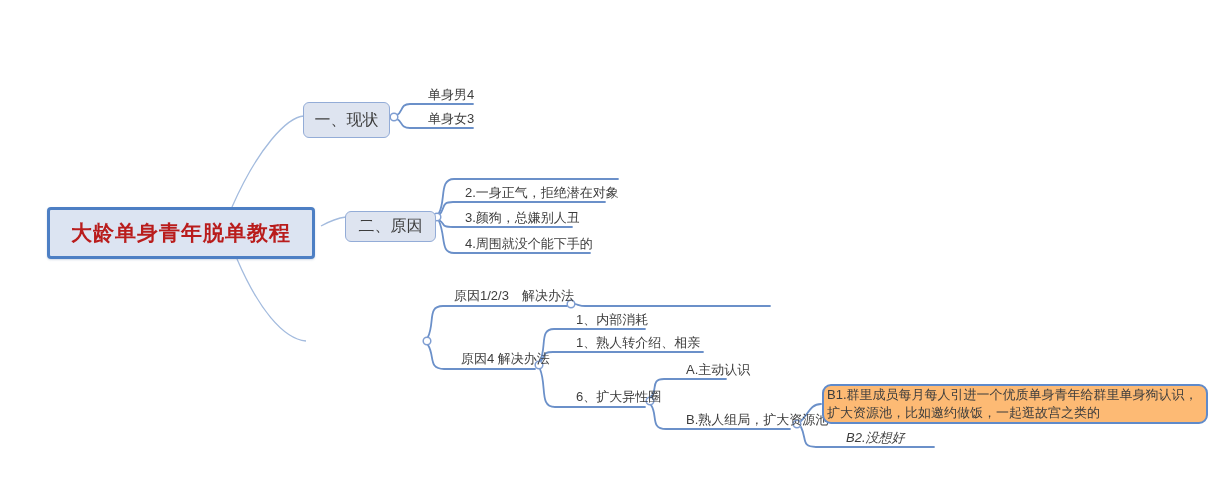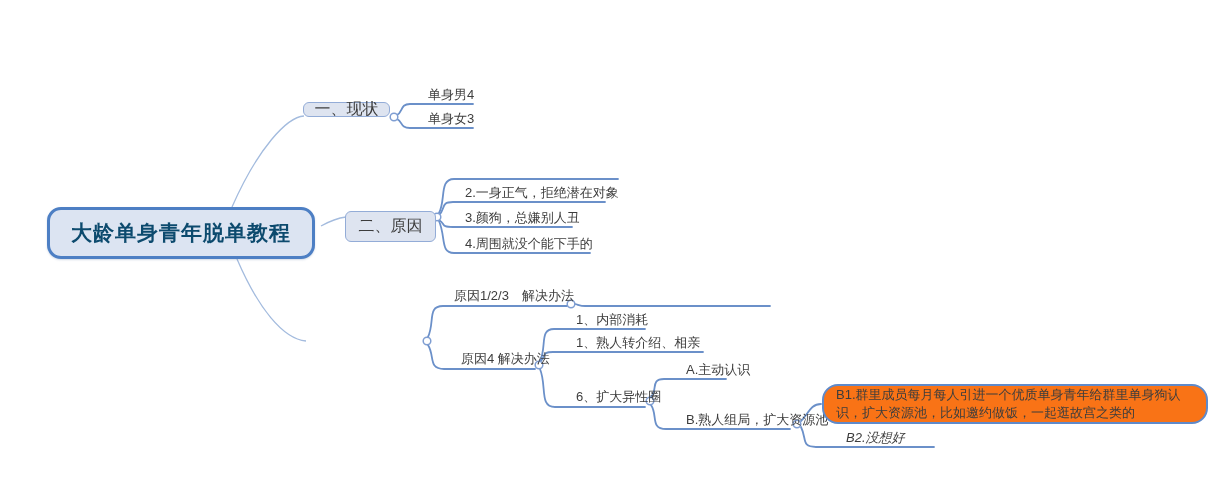--- a/index.html
+++ b/index.html
@@ -8,22 +8,22 @@
     width:1212px;height:484px;
     background:#ffffff;
     overflow:hidden;
     font-family:"Liberation Sans","DejaVu Sans",sans-serif;
   }
   .svg-layer{position:absolute;left:0;top:0;width:1212px;height:484px;}
   .node{position:absolute;box-sizing:border-box;display:flex;align-items:center;justify-content:center;}
   .root-node{
     background:#dce4f2;
     border:3px solid #4d7fc4;
-    border-radius:14px;
-    color:#0c4a6e;
+    border-radius:4px;
+    color:#b91c1c;
     font-size:21px;
     font-weight:bold;
     letter-spacing:1px;
     box-shadow:0 1px 2px rgba(80,110,160,0.25);
   }
   .branch-node{
     background:#dee4f0;
     border:1.5px solid #93acd7;
     border-radius:6px;
     color:#3d3d3d;
@@ -32,27 +32,27 @@
   .line-label{
     position:absolute;
     color:#3d3d3d;
     font-size:13px;
     line-height:17px;
     white-space:pre;
     margin-left:20px;
   }
   .leaf-box{
     position:absolute;box-sizing:border-box;
-    background:#f97316;
+    background:#fdba74;
     border:2px solid #5f8aca;
-    border-radius:16px;
+    border-radius:9px;
     color:#3d3d3d;
     font-size:13px;
     line-height:18px;
-    padding:1px 12px;
+    padding:1px 3px;
     display:flex;align-items:center;
   }
   .curve{stroke:#a3bbde;stroke-width:1.3;fill:none;}
   .branchline{stroke:#6b90c9;stroke-width:1.8;fill:none;stroke-linecap:round;}
   .toggle{fill:#ffffff;stroke:#7f9ed2;stroke-width:1.5;}
 </style>
 </head>
 <body>
 
 <div class="stage">
@@ -89,21 +89,21 @@
     <circle class="toggle" cx="437" cy="217" r="3.8"></circle>
     <circle class="toggle" cx="427" cy="341" r="3.8"></circle>
     <circle class="toggle" cx="571" cy="304" r="3.8"></circle>
     <circle class="toggle" cx="539" cy="365" r="3.8"></circle>
     <circle class="toggle" cx="650" cy="401" r="3.8"></circle>
     <circle class="toggle" cx="797" cy="424" r="3.8"></circle>
   </svg>
 
   <div class="node root-node" style="left:47px;top:207px;width:268px;height:52px;">大龄单身青年脱单教程</div>
 
-  <div class="node branch-node" style="left:303px;top:102px;width:87px;height:15px;">一、现状</div>
+  <div class="node branch-node" style="left:303px;top:102px;width:87px;height:36px;">一、现状</div>
   <div class="node branch-node" style="left:345px;top:211px;width:91px;height:31px;">二、原因</div>
 
   <div class="line-label" style="left:408px;top:86px;">单身男4</div>
   <div class="line-label" style="left:408px;top:110px;">单身女3</div>
 
   <div class="line-label" style="left:445px;top:184px;">2.一身正气，拒绝潜在对象</div>
   <div class="line-label" style="left:445px;top:209px;">3.颜狗，总嫌别人丑</div>
   <div class="line-label" style="left:445px;top:235px;">4.周围就没个能下手的</div>
 
   <div class="line-label" style="left:434px;top:287px;">原因1/2/3　解决办法</div>

